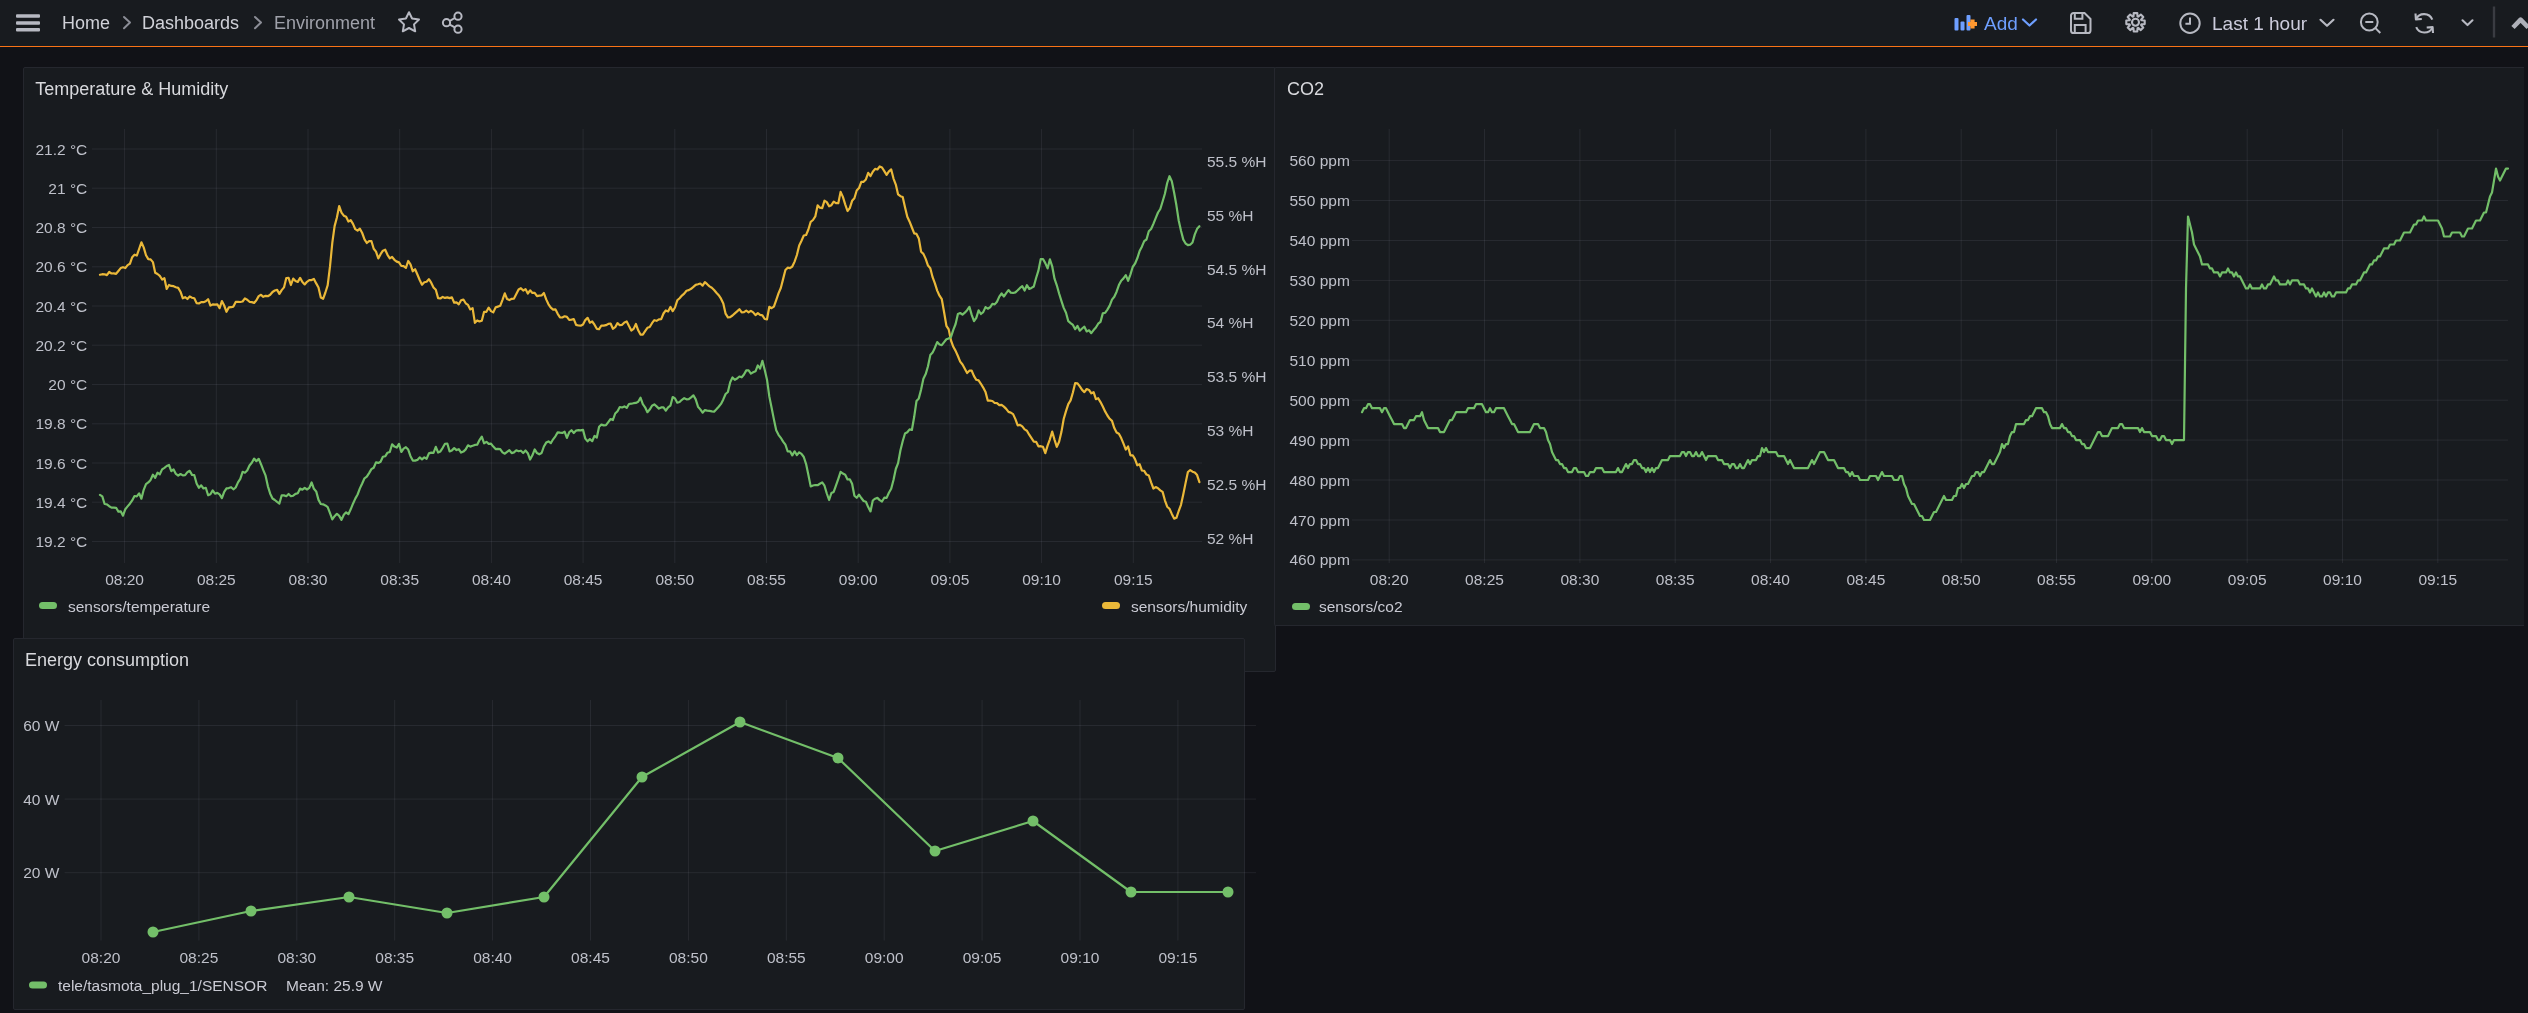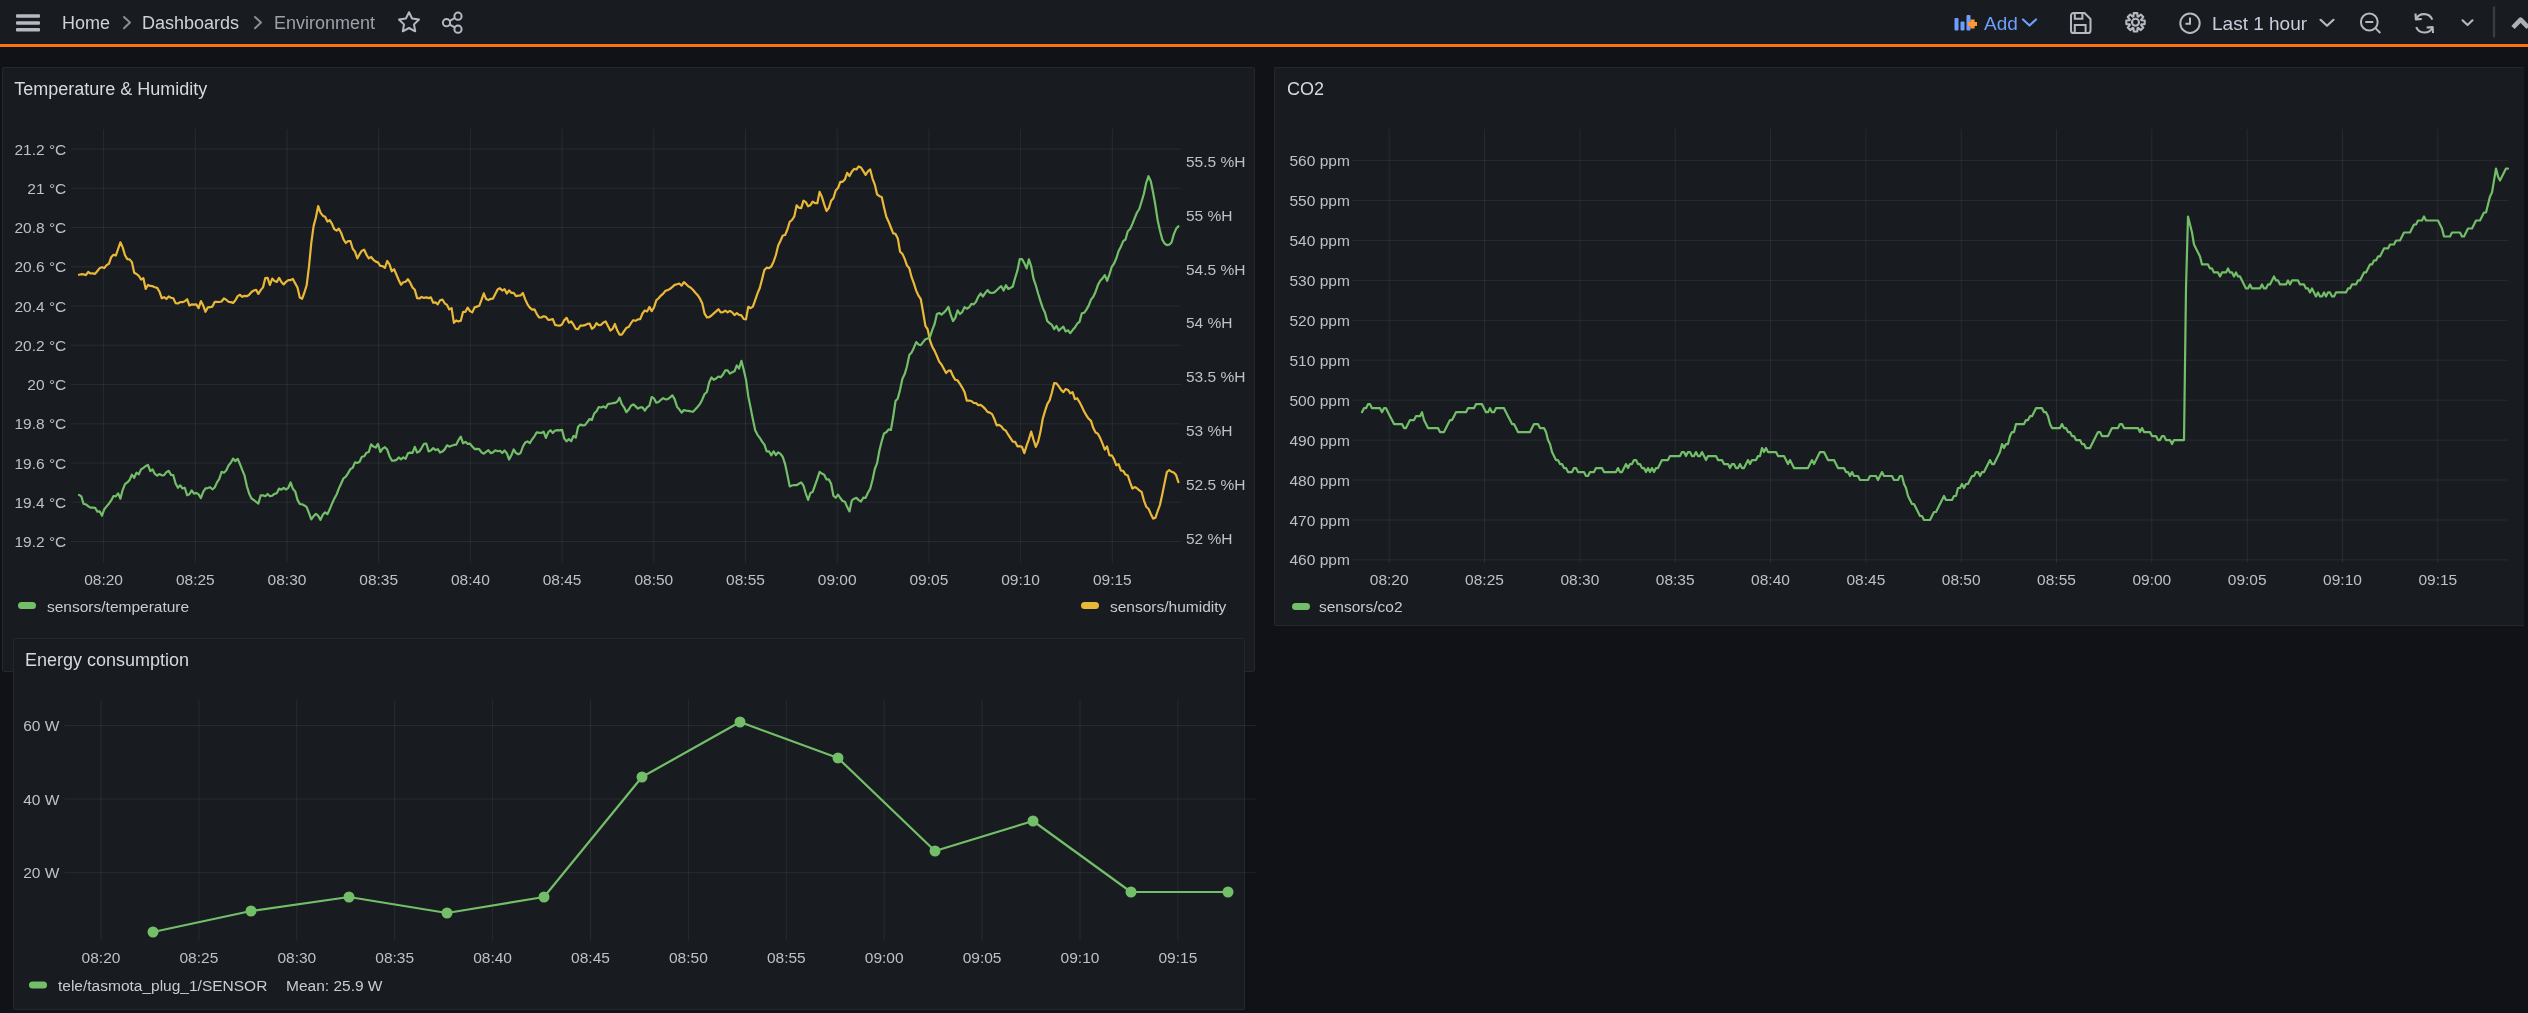--- a/index.html
+++ b/index.html
@@ -1,18 +1,18 @@
 <!DOCTYPE html>
 <html><head><meta charset="utf-8">
 <style>
 * { margin:0; padding:0; box-sizing:border-box; }
 html,body { width:2528px; height:1013px; background:#111217; overflow:hidden;
   font-family:"Liberation Sans", sans-serif; }
 .nav { position:absolute; left:0; top:0; width:2528px; height:47px; background:#181b1f;
-  border-bottom:3px solid #f97316; }
+  border-bottom:1px solid #f97316; }
 .panel { position:absolute; background:#181b1f; border:1px solid #25272e; border-radius:2px; }
 .panel svg { position:absolute; left:0; top:0; }
 </style></head>
 <body>
 <div class="nav">
 <svg width="2528" height="47" viewBox="0 0 2528 47" font-family="Liberation Sans, sans-serif">
 <g fill="#b7b9c2">
 <rect x="16" y="14.3" width="24" height="3.5" rx="1"></rect>
 <rect x="16" y="21.2" width="24" height="3.5" rx="1"></rect>
 <rect x="16" y="28.1" width="24" height="3.5" rx="1"></rect>
@@ -62,21 +62,21 @@
 <path d="M2416.2 27.1 a9 9 0 0 0 16.3 0.5"></path>
 <path d="M2432.3 19.6 a9 9 0 0 0 -16.3 -0.5"></path>
 <path d="M2415.5 13.5 l0.4 5.9 5.9 -0.4" stroke-linejoin="round"></path>
 <path d="M2433 33 l-0.4 -5.9 -5.9 0.4" stroke-linejoin="round"></path>
 </g>
 <path d="M2462.5 20.3 l5 4.8 5 -4.8" stroke="#b7b9c2" stroke-width="2.1" fill="none" stroke-linecap="round" stroke-linejoin="round"></path>
 <line x1="2494" y1="6.5" x2="2494" y2="37.5" stroke="#3a3c42" stroke-width="2.4"></line>
 <path d="M2513 27.5 l7.6 -7.8 7.6 7.8" stroke="#aeb0b8" stroke-width="4.6" fill="none" stroke-linejoin="round"></path>
 </svg>
 </div>
-<div class="panel" style="left:2px;top:67px;width:1253px;height:605px">
+<div class="panel" style="left:23px;top:67px;width:1253px;height:605px">
 <svg width="1253" height="559" viewBox="0 0 1253 559" font-family="Liberation Sans, sans-serif">
 <text x="11.3" y="27.0" font-size="18" fill="#d8d9dd" text-anchor="start" font-weight="500">Temperature &amp; Humidity</text>
 <line x1="68" y1="81.0" x2="1178" y2="81.0" stroke="rgba(204,204,220,0.09)" stroke-width="1"></line>
 <line x1="68" y1="120.2" x2="1178" y2="120.2" stroke="rgba(204,204,220,0.09)" stroke-width="1"></line>
 <line x1="68" y1="159.5" x2="1178" y2="159.5" stroke="rgba(204,204,220,0.09)" stroke-width="1"></line>
 <line x1="68" y1="198.8" x2="1178" y2="198.8" stroke="rgba(204,204,220,0.09)" stroke-width="1"></line>
 <line x1="68" y1="238.0" x2="1178" y2="238.0" stroke="rgba(204,204,220,0.09)" stroke-width="1"></line>
 <line x1="68" y1="277.2" x2="1178" y2="277.2" stroke="rgba(204,204,220,0.09)" stroke-width="1"></line>
 <line x1="68" y1="316.5" x2="1178" y2="316.5" stroke="rgba(204,204,220,0.09)" stroke-width="1"></line>
 <line x1="68" y1="355.8" x2="1178" y2="355.8" stroke="rgba(204,204,220,0.09)" stroke-width="1"></line>

